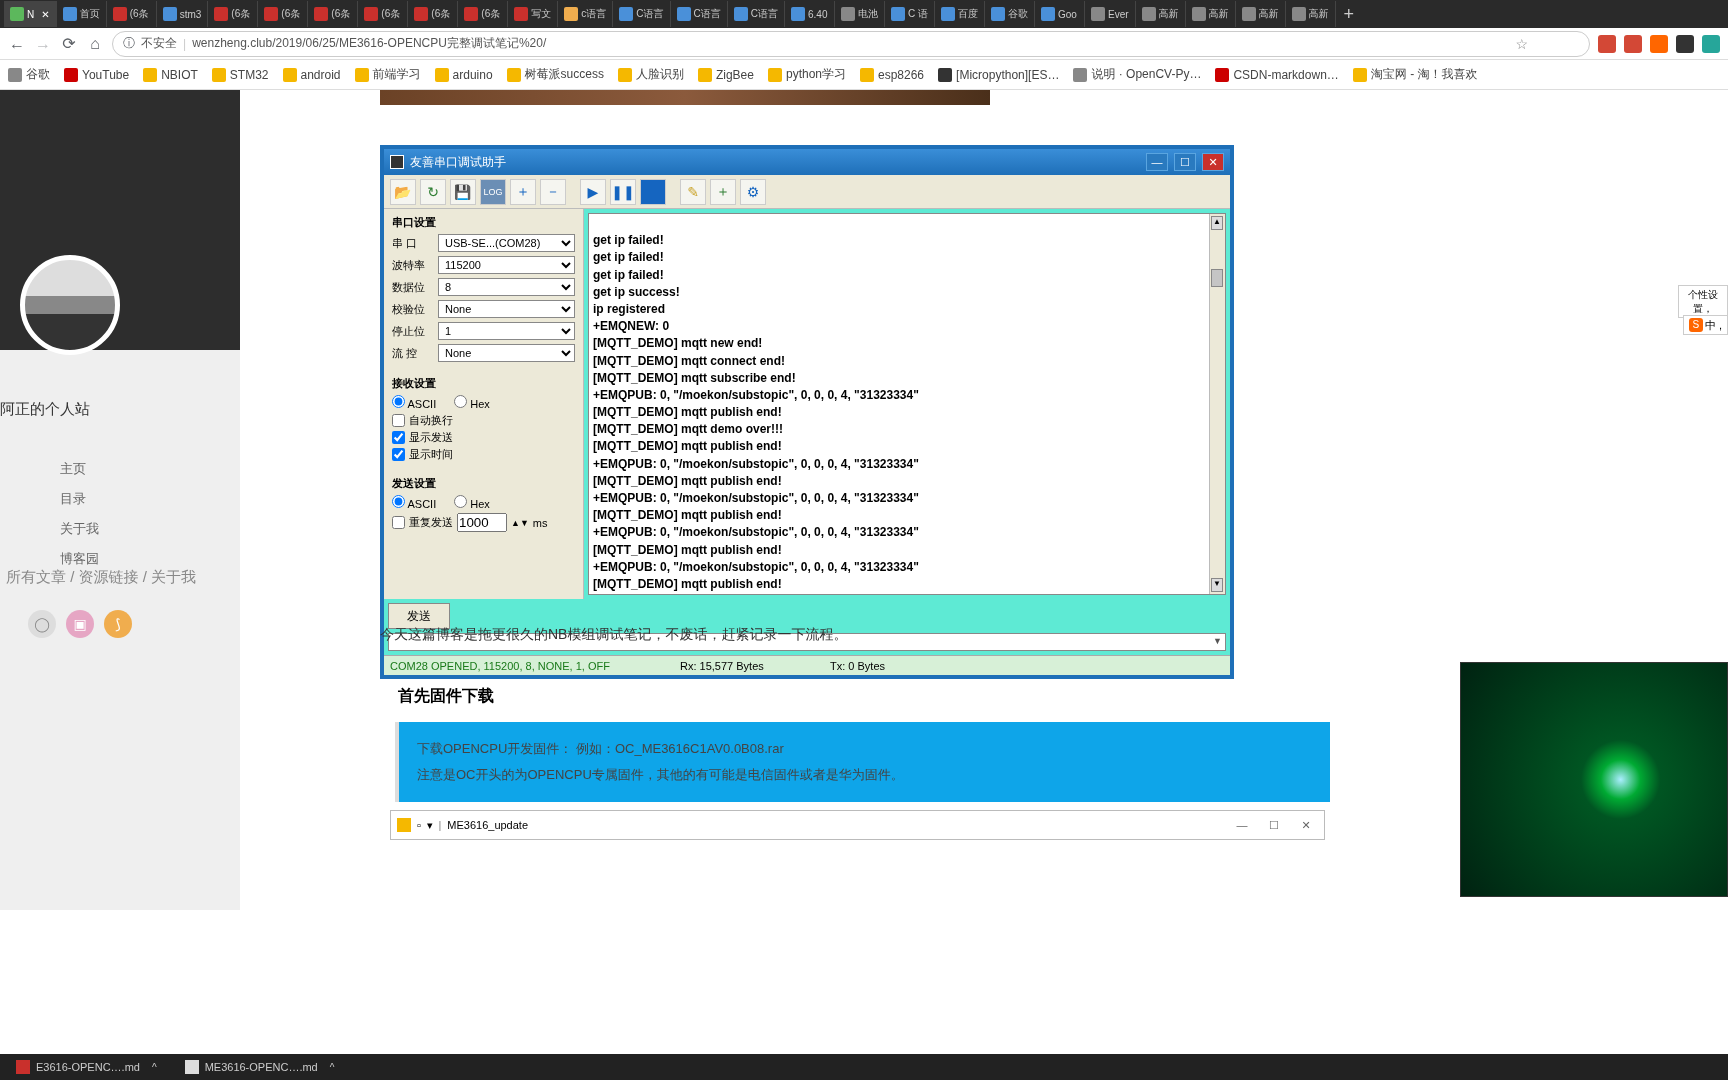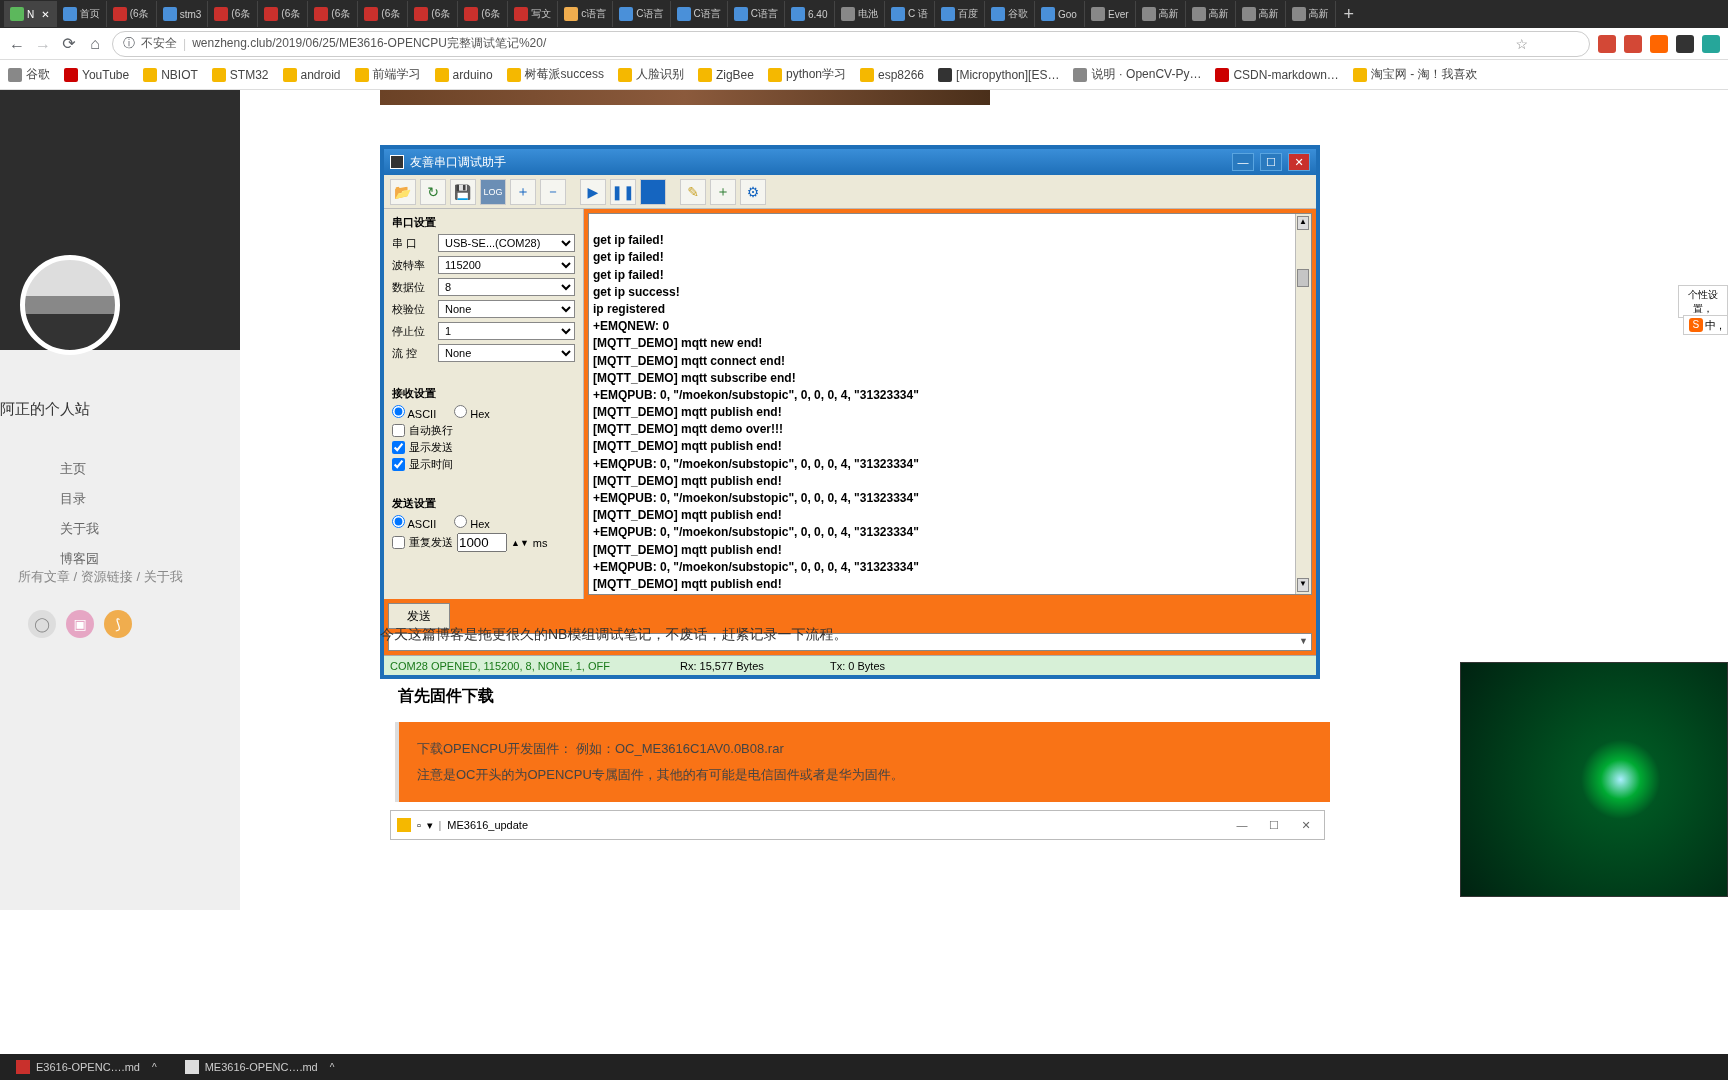--- a/index.html
+++ b/index.html
@@ -35,46 +35,46 @@
 
 
 .page{position:relative;background:#efefef;height:820px;overflow:hidden}
 .sidebar-bg{position:absolute;left:0;top:0;width:240px;height:260px;background:#2d2d2d}
 .content-white{position:absolute;left:240px;right:0;top:0;bottom:0;background:#fff}
 
 .avatar{position:absolute;left:20px;top:165px;width:100px;height:100px;border:5px solid #fff;border-radius:50%;background:linear-gradient(#ddd 40%,#888 40% 60%,#333 60%);overflow:hidden;z-index:5}
 .site-title{position:absolute;left:0;top:310px;font-size:15px;color:#333;font-family:serif}
 .nav-links{position:absolute;left:60px;top:370px;display:flex;flex-direction:column;gap:12px;font-size:13px;color:#666}
 .nav-links div{cursor:pointer}
-.sub-links{position:absolute;left:18px;top:478px;font-size:13px;color:#888}
+.sub-links{position:absolute;left:6px;top:478px;font-size:15px;color:#888}
 .social{position:absolute;left:28px;top:520px;display:flex;gap:10px}
 .social div{width:28px;height:28px;border-radius:50%;background:#ddd;display:flex;align-items:center;justify-content:center;color:#888;font-size:14px}
 .social .s2{background:#e6a6c4;color:#fff}
 .social .s3{background:#f0ad4e;color:#fff}
 
 .article{position:absolute;left:380px;top:0;width:1070px}
 .img-top{width:610px;height:15px;background:linear-gradient(90deg,#6b4226 0%,#8b5a3c 50%,#4a2f1a 100%);margin-left:0}
 
 
-.serial-win{position:absolute;left:0;top:55px;width:940px;border:4px solid #1e6fb8;background:#f97316}
+.serial-win{position:absolute;left:0;top:55px;width:854px;border:4px solid #1e6fb8;background:#5eead4}
 .serial-title{background:linear-gradient(#3a8ed8,#1e6fb8);height:26px;display:flex;align-items:center;padding:0 6px;color:#fff;font-size:12px;justify-content:space-between}
 .serial-title .wbtns{display:flex;gap:6px}
 .serial-title .wbtn{width:22px;height:18px;background:#2a7abf;border:1px solid #5aa5e0;color:#fff;display:flex;align-items:center;justify-content:center;font-size:11px;cursor:pointer}
 .serial-title .wbtn.close{background:#c9302c}
 .serial-menu{background:#ece9d8;height:22px;display:flex;align-items:center;padding:0 4px;font-size:11px;gap:8px;border-bottom:1px solid #bbb}
 .serial-tb{background:#ece9d8;height:34px;display:flex;align-items:center;padding:0 6px;gap:4px;border-bottom:1px solid #bbb}
 .tb-btn{width:26px;height:26px;background:#f5f5f0;border:1px solid #ccc;display:flex;align-items:center;justify-content:center;font-size:14px}
 .tb-btn.log{background:#6b8eb5;color:#fff;font-size:9px}
 .tb-btn.play{color:#1565c0}
 .tb-btn.pause{color:#1565c0}
 .tb-btn.stop{background:#1565c0}
 
 .serial-body{display:flex;height:390px}
 .serial-left{width:200px;padding:6px 8px;font-size:11px;background:#ece9d8;border-right:1px solid #bbb}
-.sl-section{margin-bottom:24px}
+.sl-section{margin-bottom:14px}
 .sl-title{font-weight:bold;margin-bottom:4px}
 .sl-row{display:flex;align-items:center;gap:6px;margin-bottom:4px}
 .sl-row label{width:40px}
 .sl-row select,.sl-row input{flex:1;font-size:11px;height:18px;border:1px solid #888;background:#fff;padding:0 2px}
 .sl-radio{display:flex;gap:18px;margin:3px 0}
 .sl-check{display:flex;align-items:center;gap:4px;margin:2px 0}
 .sl-repeat{display:flex;align-items:center;gap:4px}
 .sl-repeat input[type=text]{width:50px}
 
 .serial-out{flex:1;background:#fff;border:1px solid #888;margin:4px;font-family:"Courier New",monospace;font-size:12px;font-weight:bold;padding:2px 4px;overflow:auto;position:relative;white-space:pre;line-height:1.35}
@@ -89,21 +89,21 @@
 .send-btn{width:62px;height:26px;background:#ece9d8;border:1px solid #888;font-size:12px;align-self:center;cursor:pointer}
 .serial-combo{margin:0 4px 4px 4px;height:18px;border:1px solid #888;background:#fff;font-size:11px;padding:0 2px;position:relative}
 .serial-combo::after{content:"▼";position:absolute;right:3px;top:2px;font-size:9px;color:#555}
 .serial-status{background:#d7f0d7;height:20px;display:flex;align-items:center;font-size:11px;padding:0 6px;border-top:1px solid #aaa}
 .serial-status .ss1{color:#1a7a1a;width:290px}
 .serial-status .ss2{width:150px}
 .serial-status .ss3{}
 
 .article-text{position:absolute;top:530px;left:0;font-size:14px;color:#333;line-height:2}
 .article-h3{position:absolute;top:596px;left:18px;font-size:16px;font-weight:bold}
-.code-block{position:absolute;top:632px;left:15px;width:935px;border-left:4px solid #ddd;padding:14px 18px;font-size:13px;line-height:2;color:#444;background:#f97316}
+.code-block{position:absolute;top:632px;left:15px;width:935px;border-left:4px solid #ddd;padding:14px 18px;font-size:13px;line-height:2;color:#444;background:#0ea5e9}
 
 
 .explorer{position:absolute;top:720px;left:10px;width:935px;height:30px;border:1px solid #bbb;background:#fff;display:flex;align-items:center;font-size:11px}
 .explorer .exp-left{display:flex;align-items:center;gap:6px;padding:0 6px}
 .explorer .exp-icon{width:14px;height:14px;background:#f5b800}
 .explorer .exp-right{margin-left:auto;display:flex;gap:4px;padding:0 4px}
 .explorer .exp-btn{width:28px;height:18px;display:flex;align-items:center;justify-content:center;font-size:11px;color:#666}
 
 
 .right-tip{position:absolute;right:0;top:195px;width:50px;height:33px;background:#fff;border:1px solid #ccc;font-size:10px;padding:2px;text-align:center}

